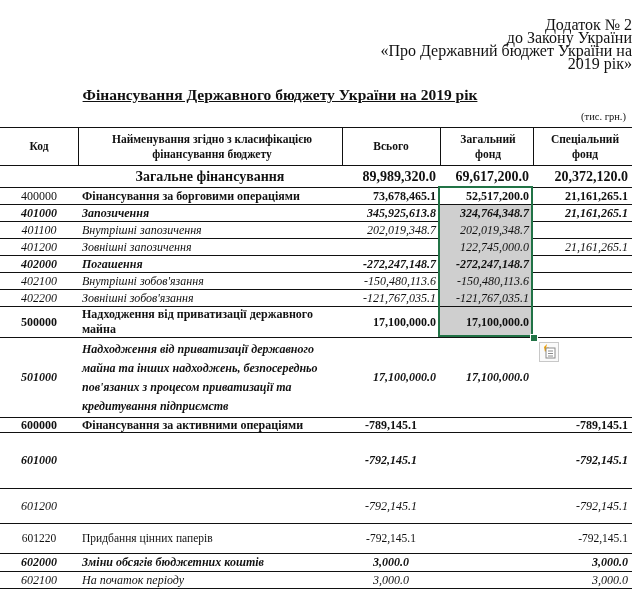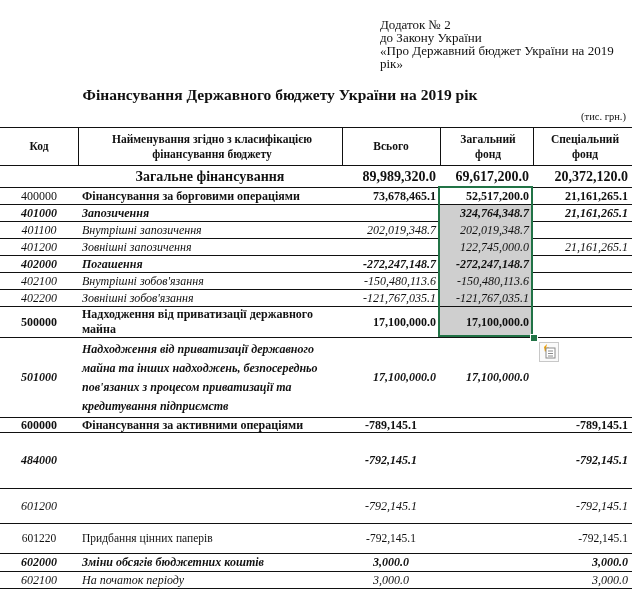--- a/index.html
+++ b/index.html
@@ -1,21 +1,21 @@
 <!DOCTYPE html>
 <html><head>
 <meta charset="utf-8">
 <style>
   html, body { margin: 0; padding: 0; background: #ffffff; }
   body { width: 632px; height: 591px; position: relative; overflow: hidden;
          font-family: "Liberation Serif", "DejaVu Serif", serif; color: #111; }
-  .annex { position: absolute; top: 18px; left: 380px; width: 252px; text-align: left;
-           font-size: 13px; line-height: 13px; }
+  .annex { position: absolute; top: 18px; left: 380px; width: 252px; text-align: right;
+           font-size: 16px; line-height: 13px; }
   .title { position: absolute; top: 86px; left: 0; width: 560px; text-align: center;
-           font-size: 15.5px; font-weight: bold; }
+           font-size: 15.5px; font-weight: bold; text-decoration: underline; }
   .units { position: absolute; top: 111px; right: 6px; font-size: 10.5px; }
   .grid { position: absolute; left: 0; top: 0; width: 632px; height: 591px; }
   .hline { position: absolute; left: 0; width: 632px; height: 0; border-top: 1.5px solid #111; }
   .vline { position: absolute; width: 0; border-left: 1px solid #111; }
   .cell { position: absolute; display: flex; align-items: center; box-sizing: border-box;
           font-size: 12px; line-height: 15px; }
   .c { justify-content: center; text-align: center; }
   .r { justify-content: flex-end; text-align: left; padding-right: 4px; }
   .l { justify-content: flex-start; text-align: left; padding-left: 4px; }
   .b { font-weight: bold; }
@@ -84,20 +84,21 @@
   <div class="grey" style="position:absolute;left:440px;top:307px;width:93px;height:30px"></div>
 
   <div class="cell c" style="left:0;top:188px;width:78px;height:16px">400000</div>
   <div class="cell l b" style="left:78px;top:188px;width:264px;height:16px">Фінансування за борговими операціями</div>
   <div class="cell r b" style="left:342px;top:188px;width:98px;height:16px">73,678,465.1</div>
   <div class="cell r b" style="left:440px;top:188px;width:93px;height:16px">52,517,200.0</div>
   <div class="cell r b" style="left:533px;top:188px;width:99px;height:16px">21,161,265.1</div>
 
   <div class="cell c b i" style="left:0;top:205px;width:78px;height:16px">401000</div>
   <div class="cell l b i" style="left:78px;top:205px;width:264px;height:16px">Запозичення</div>
+  <div class="cell r b i" style="left:342px;top:205px;width:98px;height:16px">345,925,613.8</div>
   <div class="cell r b i" style="left:440px;top:205px;width:93px;height:16px">324,764,348.7</div>
   <div class="cell r b i" style="left:533px;top:205px;width:99px;height:16px">21,161,265.1</div>
 
   <div class="cell c i" style="left:0;top:222px;width:78px;height:16px">401100</div>
   <div class="cell l i" style="left:78px;top:222px;width:264px;height:16px">Внутрішні запозичення</div>
   <div class="cell r i" style="left:342px;top:222px;width:98px;height:16px">202,019,348.7</div>
   <div class="cell r i" style="left:440px;top:222px;width:93px;height:16px">202,019,348.7</div>
   <div class="cell r i" style="left:533px;top:222px;width:99px;height:16px"></div>
 
   <div class="cell c i" style="left:0;top:239px;width:78px;height:16px">401200</div>
@@ -134,21 +135,21 @@
   <div class="cell r b i" style="left:342px;top:338px;width:98px;height:79px">17,100,000.0</div>
   <div class="cell r b i" style="left:440px;top:338px;width:93px;height:79px">17,100,000.0</div>
   <div class="cell r b i" style="left:533px;top:338px;width:99px;height:79px"></div>
 
   <div class="cell c b" style="left:0;top:418px;width:78px;height:14px">600000</div>
   <div class="cell l b" style="left:78px;top:418px;width:264px;height:14px">Фінансування за активними операціями</div>
   <div class="cell c b" style="left:342px;top:418px;width:98px;height:14px">-789,145.1</div>
   <div class="cell r b" style="left:440px;top:418px;width:93px;height:14px"></div>
   <div class="cell r b" style="left:533px;top:418px;width:99px;height:14px">-789,145.1</div>
 
-  <div class="cell c b i" style="left:0;top:433px;width:78px;height:55px">484000</div>
+  <div class="cell c b i" style="left:0;top:433px;width:78px;height:55px">601000</div>
   <div class="cell c b i" style="left:342px;top:433px;width:98px;height:55px">-792,145.1</div>
   <div class="cell r b i" style="left:440px;top:433px;width:93px;height:55px"></div>
   <div class="cell r b i" style="left:533px;top:433px;width:99px;height:55px">-792,145.1</div>
 
   <div class="cell c i" style="left:0;top:489px;width:78px;height:34px">601200</div>
   <div class="cell c i" style="left:342px;top:489px;width:98px;height:34px">-792,145.1</div>
   <div class="cell r i" style="left:440px;top:489px;width:93px;height:34px"></div>
   <div class="cell r i" style="left:533px;top:489px;width:99px;height:34px">-792,145.1</div>
 
   <div class="cell c" style="left:0;top:524px;width:78px;height:29px;font-size:11.5px">601220</div>

